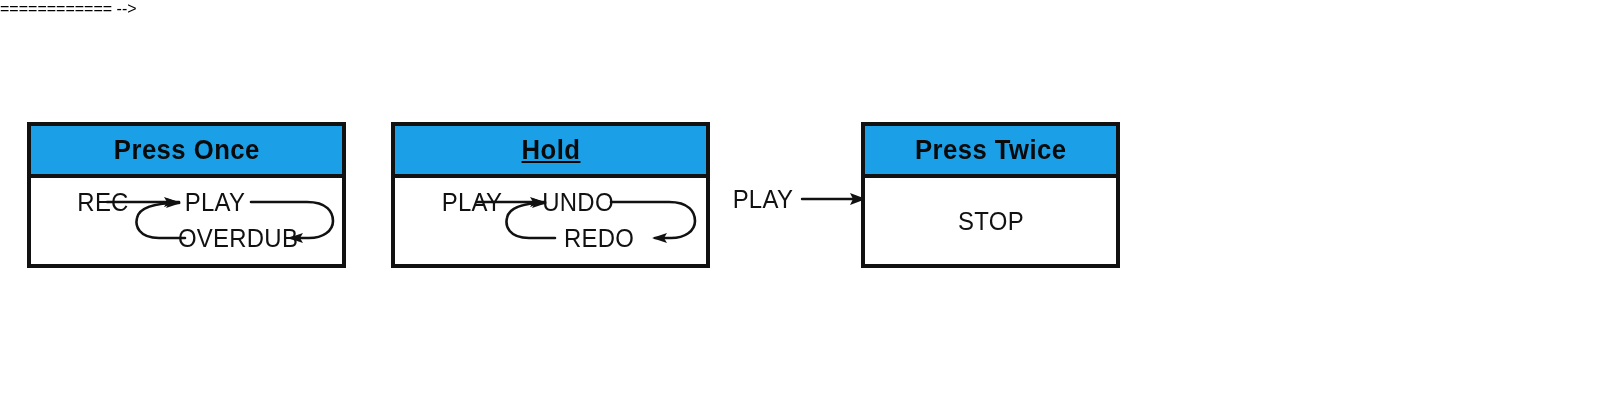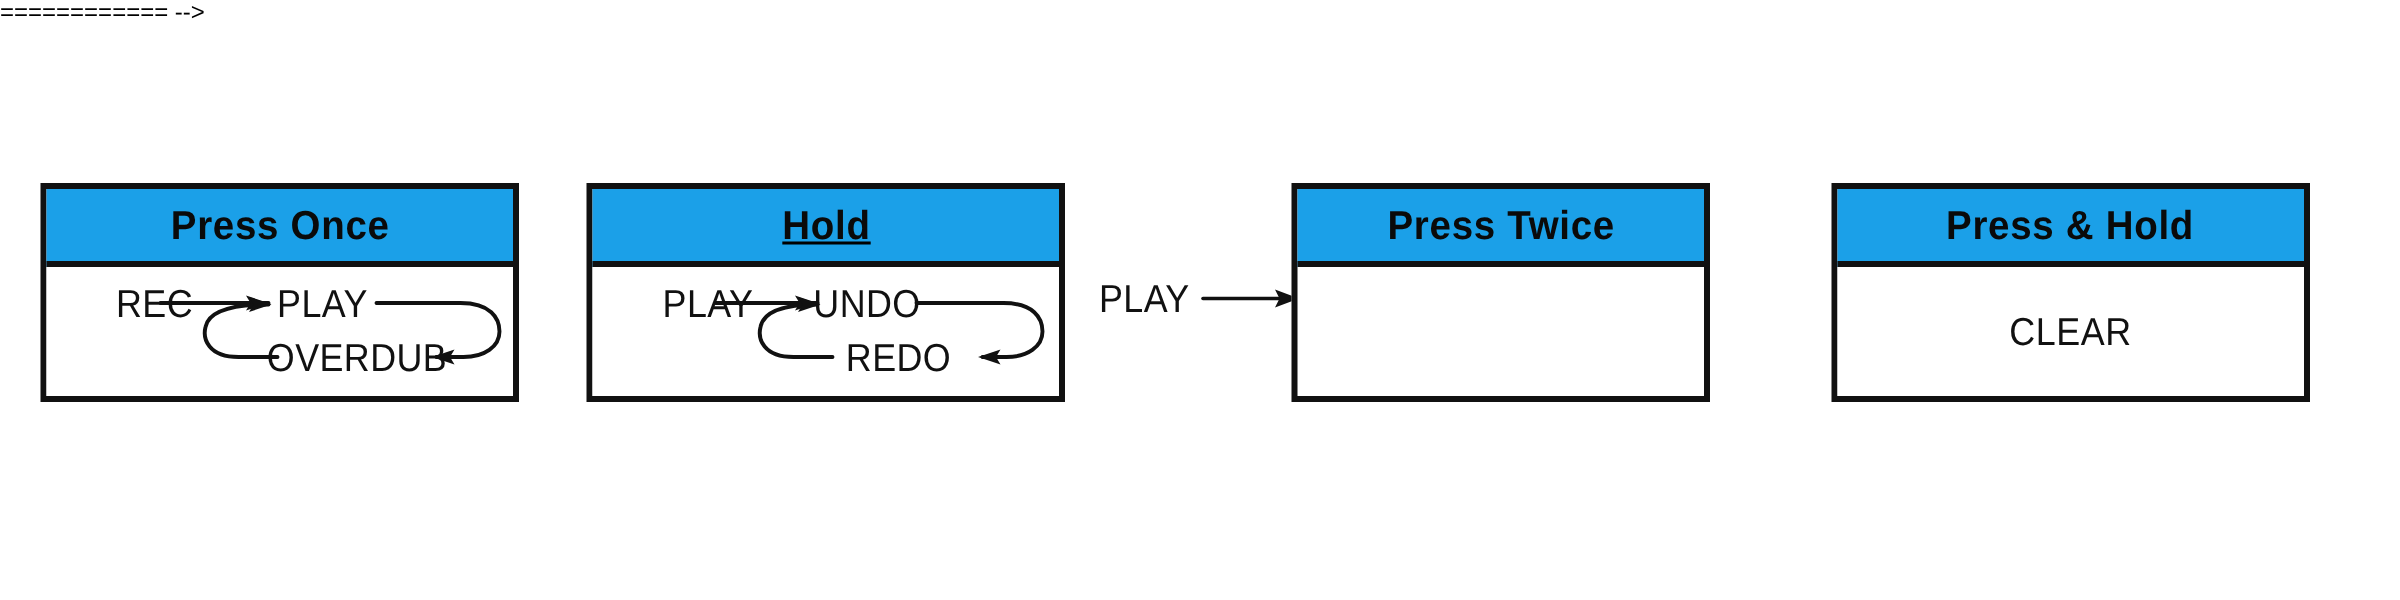--- a/index.html
+++ b/index.html
@@ -178,29 +178,24 @@
    ============ --&gt;
   <div class="connector" style="left:730px; top:184px; width:126px; height:30px;">
     <span class="connector-label">PLAY</span>
     <svg class="connector-svg" width="70" height="20" viewBox="0 0 70 20" style="margin-left:4px;">
       <line x1="2" y1="10" x2="56" y2="10" stroke="#111111" stroke-width="2.4" stroke-linecap="round"></line>
       <polygon points="66,10 50,4 53,10 50,16" fill="#111111"></polygon>
     </svg>
   </div>
 
   
-  <div class="panel" style="left:861px; top:122px; width:279px; height:146px;">
+  <div class="panel" style="left:861px; top:122px; width:259px; height:146px;">
     <div class="panel-header">
       <span class="panel-header-title">Press  Twice</span>
     </div>
-  </div>
-
-  
-  <div class="panel" style="left:1221px; top:122px; width:319px; height:146px;">
-    <div class="panel-header">
-      <span class="panel-header-title">Press &amp; Hold</span>
-    </div>
     <div class="panel-body">
-      <span class="body-simple-label">CLEAR</span>
-    </div>
-  </div>
+      <span class="body-simple-label">STOP</span>
+    </div>
+  </div>
+
+  
 
 </div>
 
 </body></html>

